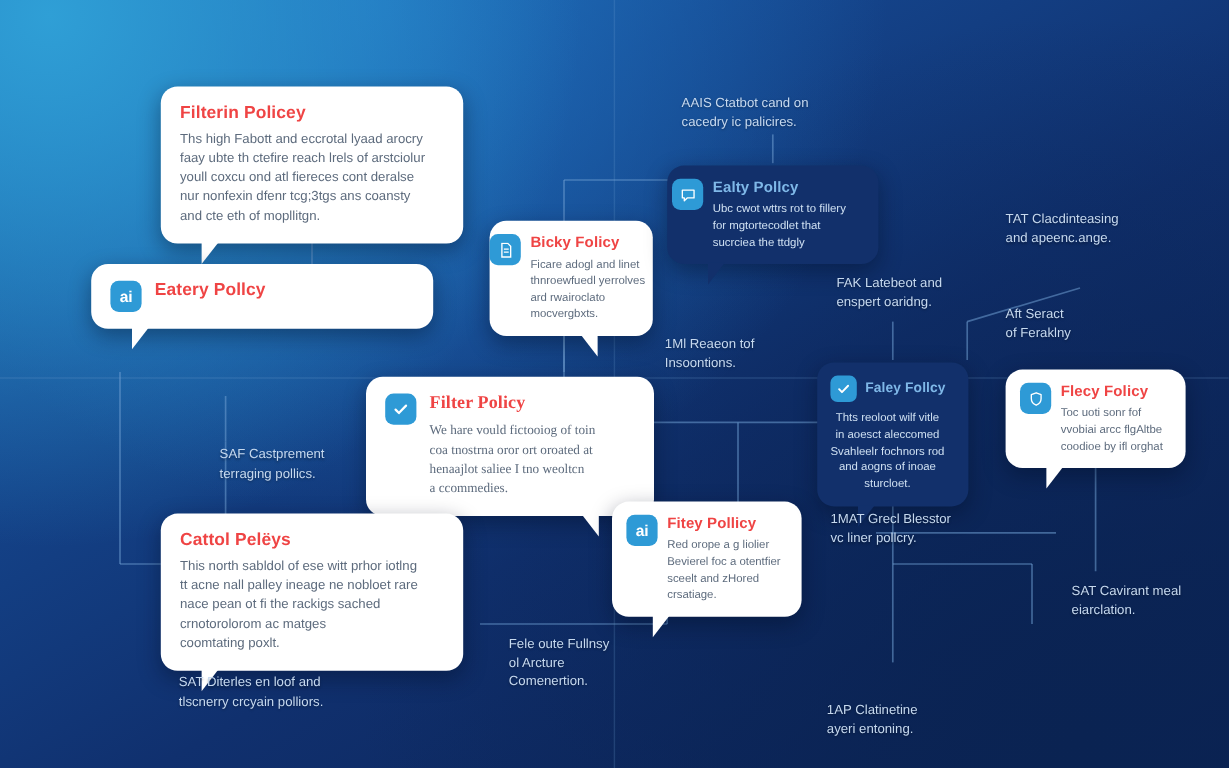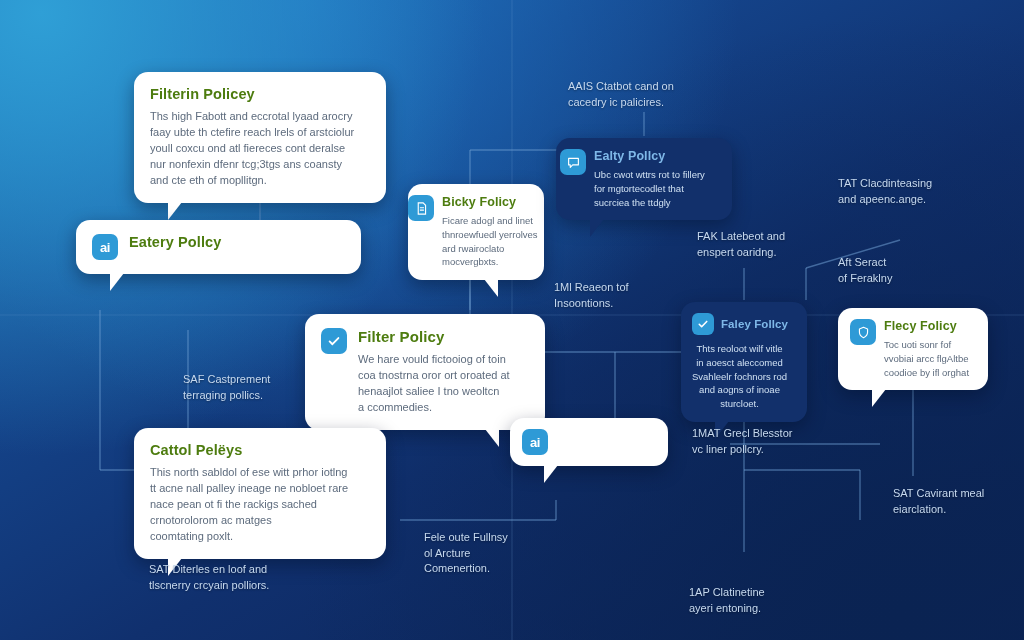--- a/index.html
+++ b/index.html
@@ -24,21 +24,21 @@
     position:absolute;border-radius:14px;
     box-shadow:0 6px 18px rgba(3,12,35,.40);
     box-sizing:border-box;
   }
   .card.light{background:#ffffff;}
   .card.dark{background:#12306b;}
   .card .inner{padding:14px 16px 14px 16px;display:flex;gap:11px;align-items:flex-start;}
   .card .body{flex:1;min-width:0;}
   .ttl{
     font-size:14.5px;font-weight:700;letter-spacing:.1px;margin:0 0 7px 0;
-    color:#4d7c0f;
+    color:#ef4444;
   }
   .card.dark .ttl{color:#7fb8e8;}
   .txt{
     font-size:11px;line-height:1.45;color:#5d6b7d;margin:0;
     white-space:pre-line;
   }
   .card.dark .txt{color:#cfe0f2;}
   
   .tail{position:absolute;width:0;height:0;border-style:solid;}
   .tail.down-left{
@@ -144,21 +144,21 @@
         <p class="ttl" style="font-size:12.5px;margin-bottom:5px;">Bicky Folicy</p>
         <p class="txt" style="font-size:9.5px;">Ficare adogl and linet
 thnroewfuedl yerrolves
 ard rwairoclato
 mocvergbxts.</p>
       </div>
     </div>
     <span class="tail down-right"></span>
   </div>
 
-  <div class="card light" style="left:305px;top:314px;width:240px;">
+  <div class="card light" style="left:305px;top:314px;width:240px;font-family:Liberation Serif, serif;">
     <div class="inner">
       <div class="ico">
         <svg width="14" height="14" viewBox="0 0 16 16">
             <path d="M3 8.4l3.2 3.3L13 4.6" fill="none" stroke="#fff" stroke-width="2.1" stroke-linecap="round" stroke-linejoin="round"></path>
           </svg>
       </div>
       <div class="body">
         <p class="ttl" style="font-size:15px;">Filter Policy</p>
         <p class="txt">We hare vould fictooiog of toin
 coa tnostrna oror ort oroated at
@@ -179,20 +179,27 @@
 crnotorolorom ac matges
 coomtating poxlt.</p>
       </div>
     </div>
     <span class="tail down-left"></span>
   </div>
 
   <div class="card light" style="left:510px;top:418px;width:158px;">
     <div class="inner" style="padding:11px 12px;gap:8px;">
       <div class="ico ai">ai</div>
+      <div class="body">
+        <p class="ttl" style="font-size:12.5px;margin-bottom:5px;">Fitey Pollicy</p>
+        <p class="txt" style="font-size:9.5px;">Red orope a g liolier
+Bevierel foc a otentfier
+sceelt and zHored
+crsatiage.</p>
+      </div>
     </div>
     <span class="tail down-left"></span>
   </div>
 
   <div class="card dark" style="left:556px;top:138px;width:176px;">
     <div class="inner" style="padding:11px 4px;gap:8px;">
       <div class="ico">
         <svg width="13" height="13" viewBox="0 0 16 16">
             <path d="M2 3h12v8H7l-3 3v-3H2z" fill="none" stroke="#fff" stroke-width="1.4" stroke-linejoin="round"></path>
           </svg>

